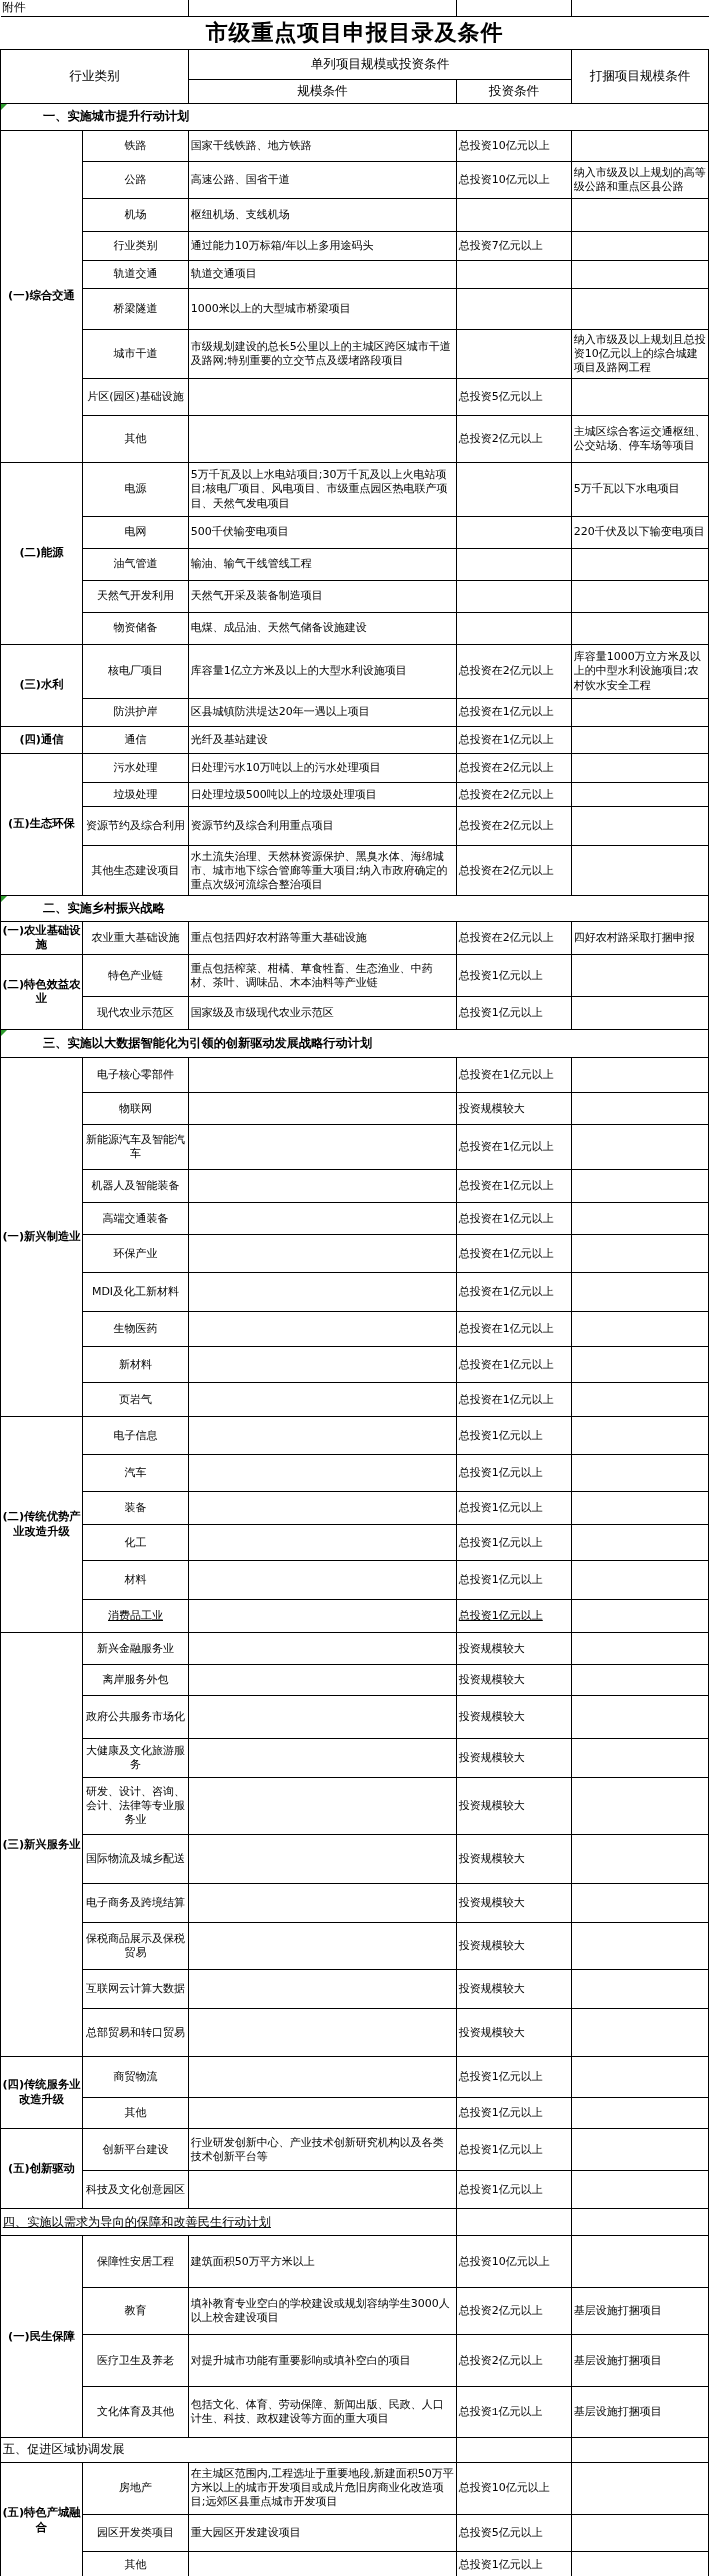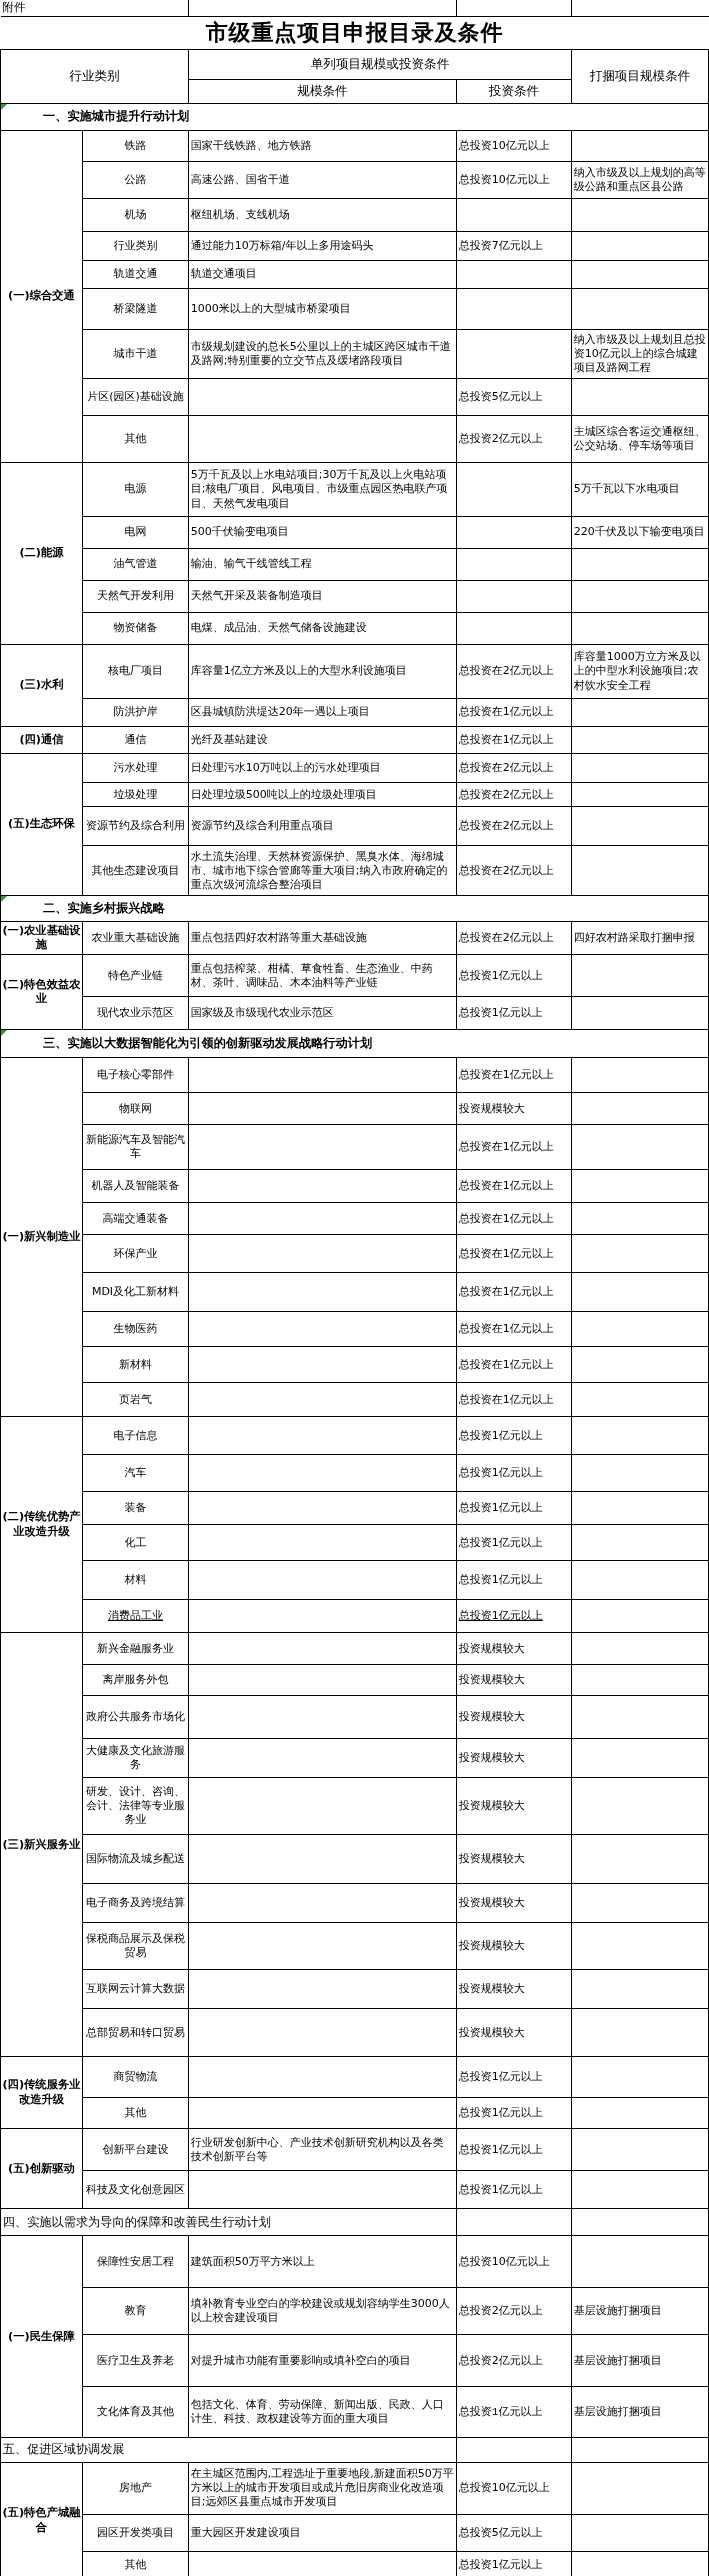--- a/index.html
+++ b/index.html
@@ -426,21 +426,21 @@
           <td class="scale">行业研发创新中心、产业技术创新研究机构以及各类技术创新平台等</td>
           <td class="inv">总投资1亿元以上</td>
           <td class="bun"></td>
         </tr>
         <tr style="height: 38px;">
           <td class="sec">科技及文化创意园区</td>
           <td class="scale"></td>
           <td class="inv">总投资1亿元以上</td>
           <td class="bun"></td>
         </tr>
-        <tr class="section-row" style="height: 27px;">
+        <tr class="section-row" style="height: 27px; text-decoration: underline;">
           <td colspan="3">四、实施以需求为导向的保障和改善民生行动计划</td>
           <td></td>
           <td></td>
         </tr>
         <tr style="height: 52px;">
           <td class="cat" rowspan="4">(一)民生保障</td>
           <td class="sec">保障性安居工程</td>
           <td class="scale">建筑面积50万平方米以上</td>
           <td class="inv">总投资10亿元以上</td>
           <td class="bun"></td>

